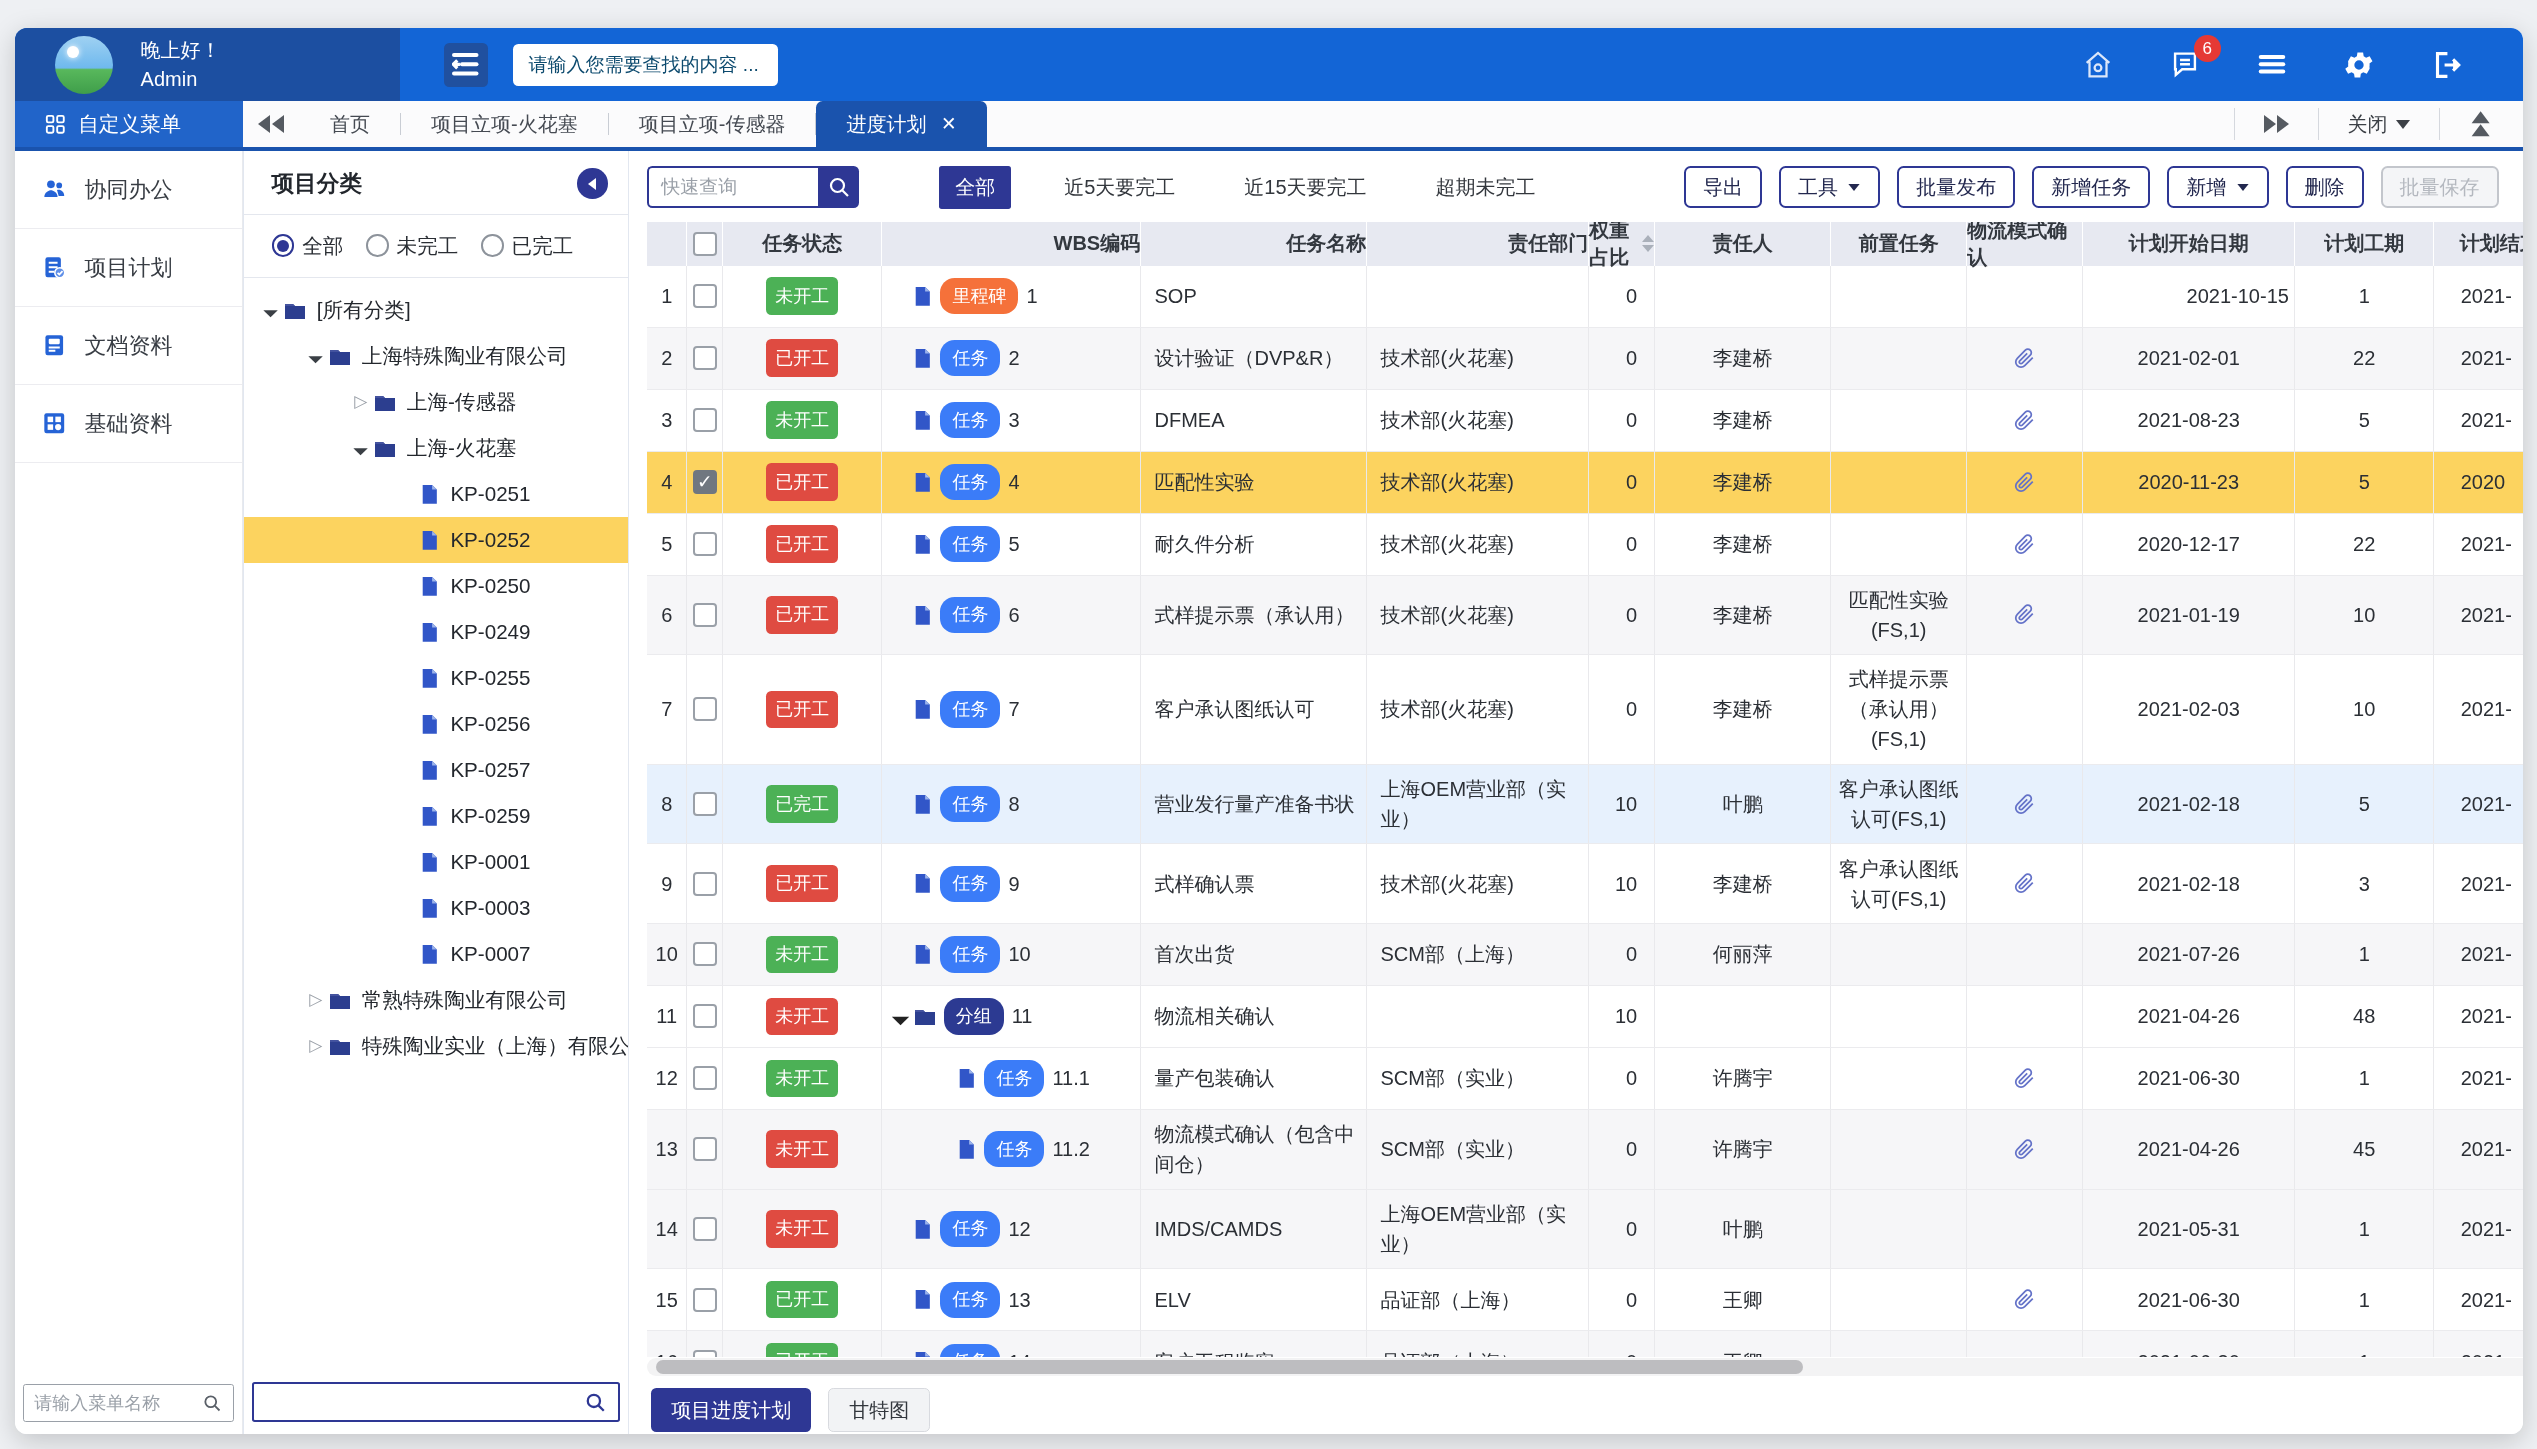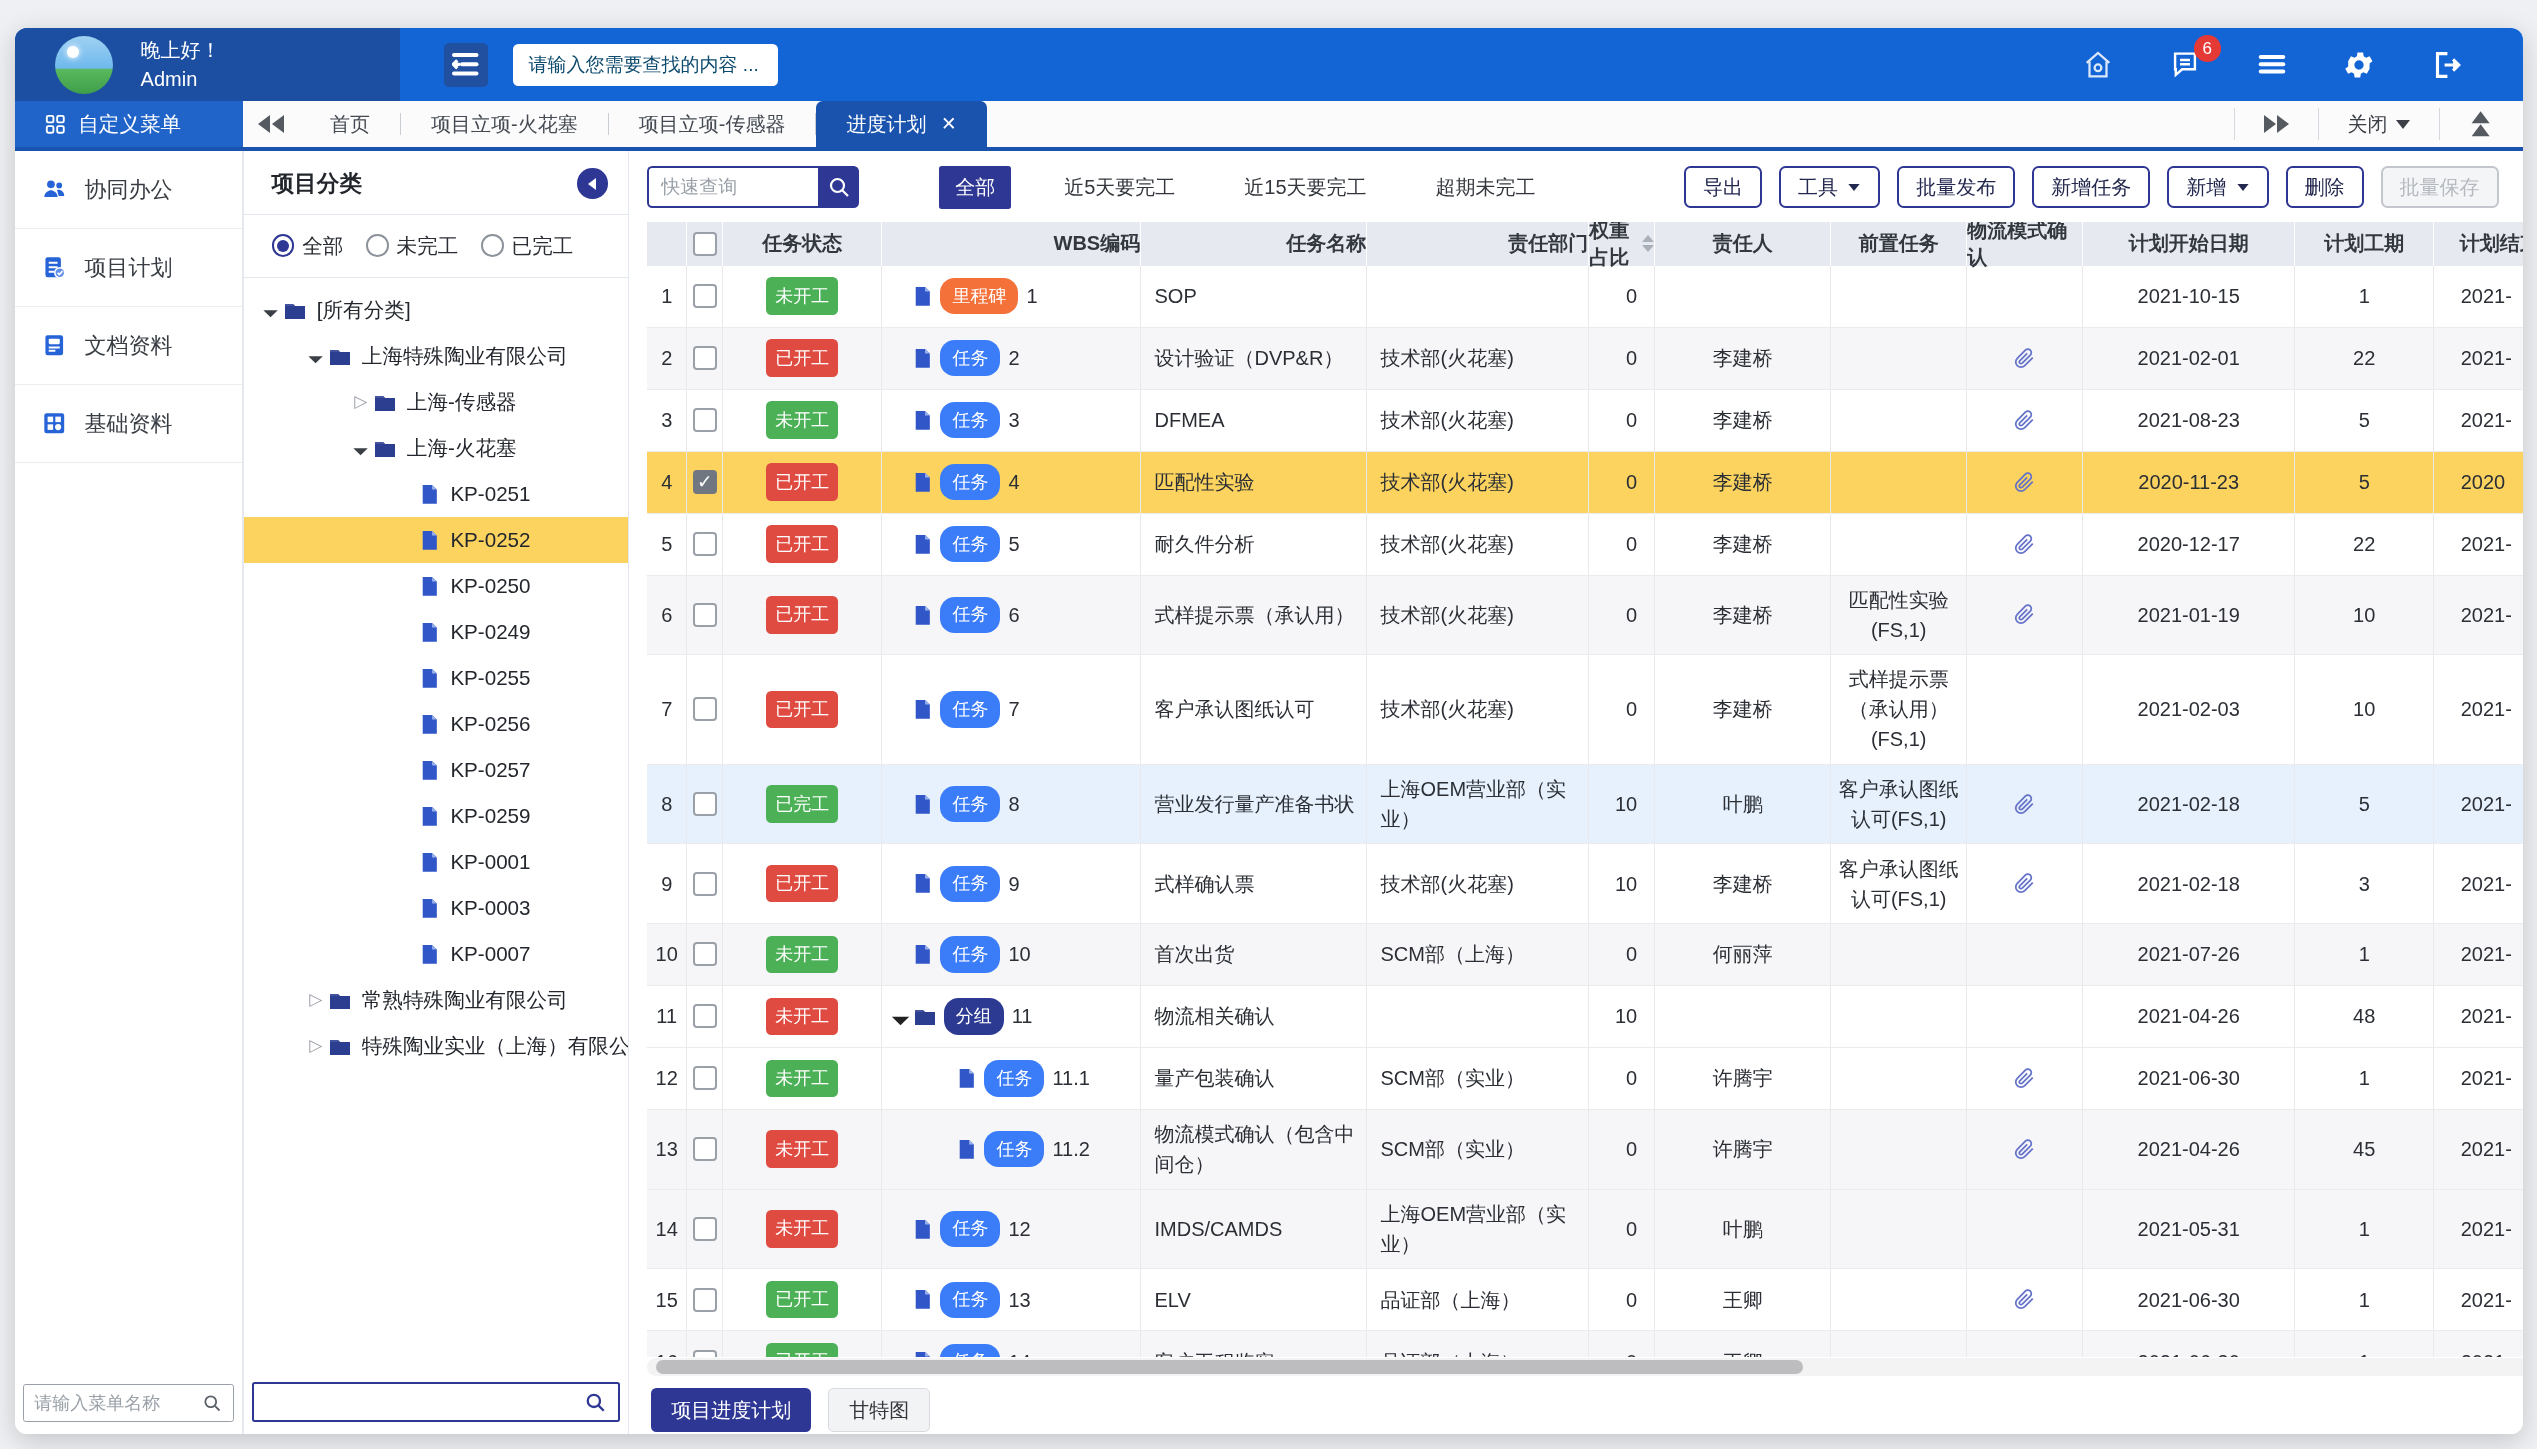--- a/index.html
+++ b/index.html
@@ -604,21 +604,21 @@
               <div class="td right" style="width: 66px;">
                 <span>0</span>
               </div>
               <div class="td" style="width: 176px;">
                 <span></span>
               </div>
               <div class="td" style="width: 136px;">
                 <span></span>
               </div>
               <div class="td" style="width: 116px;"></div>
-              <div class="td" style="width: 212px;">
+              <div class="td" style="width: 212px; justify-content: flex-end;">
                 <span>2021-10-15</span>
               </div>
               <div class="td" style="width: 139px;">
                 <span>1</span>
               </div>
               <div class="td left" style="width: 172px; padding-left: 26.5px;">
                 <span>2021-</span>
               </div>
             </div>
             <div class="trow shade" style="min-height: 62px;">

